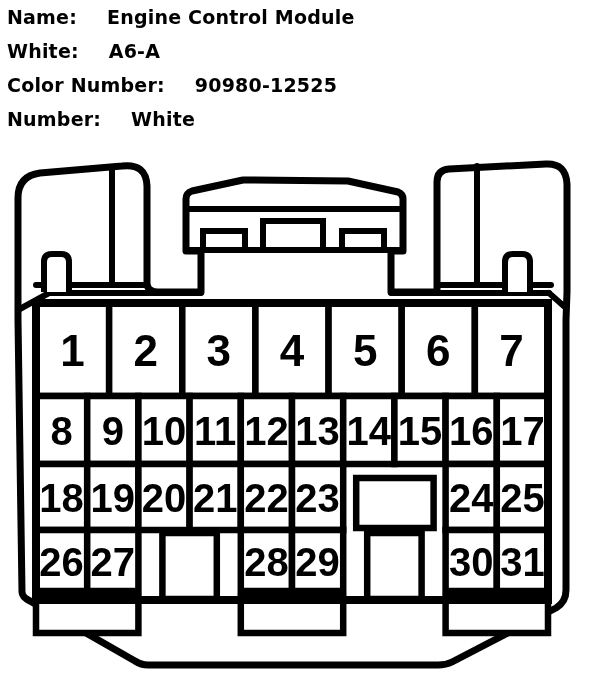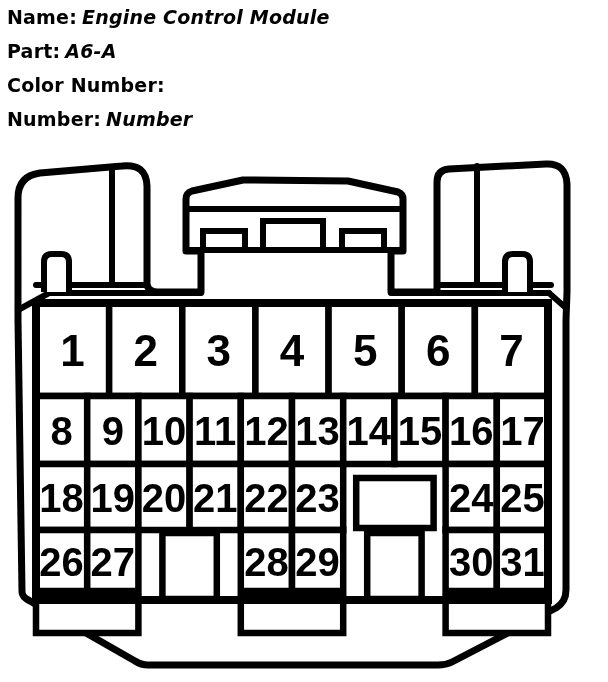--- a/index.html
+++ b/index.html
@@ -25,21 +25,21 @@
   .hrow {
     display: flex;
     align-items: baseline;
     height: 34px;
     font-size: 19px;
     font-weight: bold;
     color: #000000;
     letter-spacing: 0.2px;
     white-space: nowrap;
   }
-  .hrow .val { margin-left: 5px; font-style: italic; }
+  .hrow .val { margin-left: 30px; }
   .diagram {
     position: absolute;
     left: 0;
     top: 160px;
   }
   svg text {
     font-family: "Liberation Sans", "DejaVu Sans", sans-serif;
     font-weight: bold;
     fill: #000000;
   }
@@ -48,29 +48,30 @@
 <body>
 
 <div class="page">
 
   <div class="header">
     <div class="hrow">
       <span class="lbl">Name:</span>
       <span class="val">Engine Control Module</span>
     </div>
     <div class="hrow">
-      <span class="lbl">Part:</span>
+      <span class="lbl">White:</span>
       <span class="val">A6-A</span>
     </div>
     <div class="hrow">
       <span class="lbl">Color Number:</span>
+      <span class="val">90980-12525</span>
     </div>
     <div class="hrow">
       <span class="lbl">Number:</span>
-      <span class="val">Number</span>
+      <span class="val">White</span>
     </div>
   </div>
 
   <svg class="diagram" width="608" height="522" viewBox="0 160 608 522">
 
     <path d="M 22 592 L 18 320 L 18 198 Q 18 176 40 173 L 122 166 Q 146 163 147 186
          L 147 284 Q 148 292 158 292 L 201 292 L 201 251 L 186 251 L 186 199
          Q 186 193 192 191 L 243 180 L 348 181 L 398 192 Q 403 194 403 199
          L 403 251 L 391 251 L 391 292 L 437 292 L 437 182 Q 437 170 449 169
          L 546 164 Q 566 163 567 184 L 567 292 L 566 320 L 566 590

